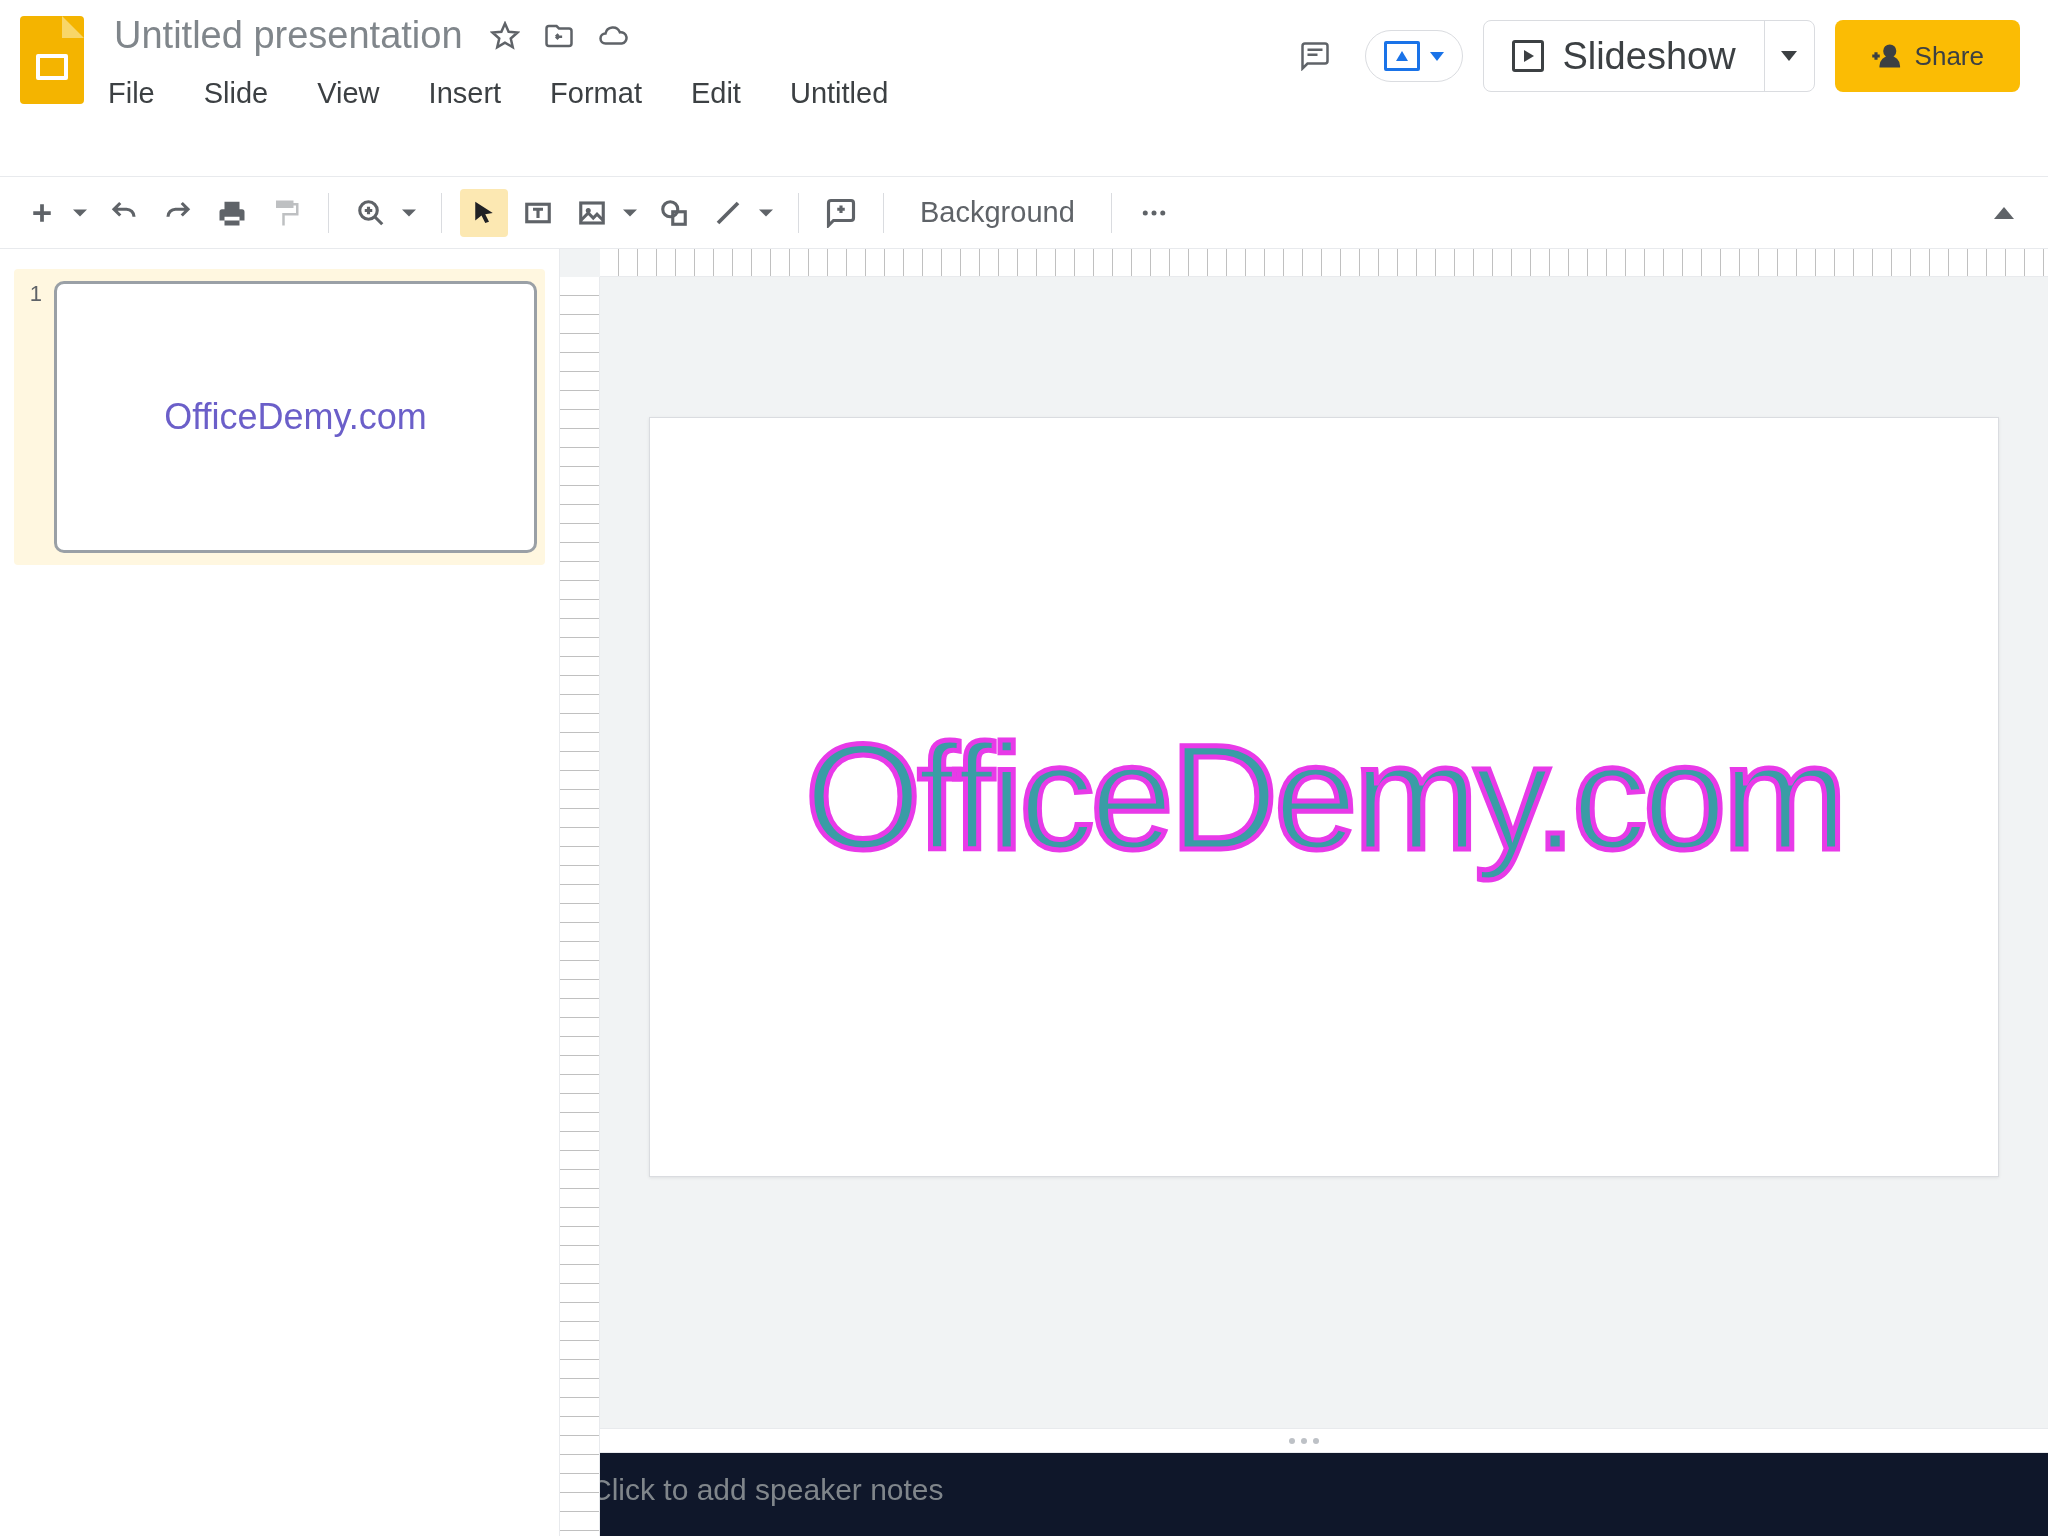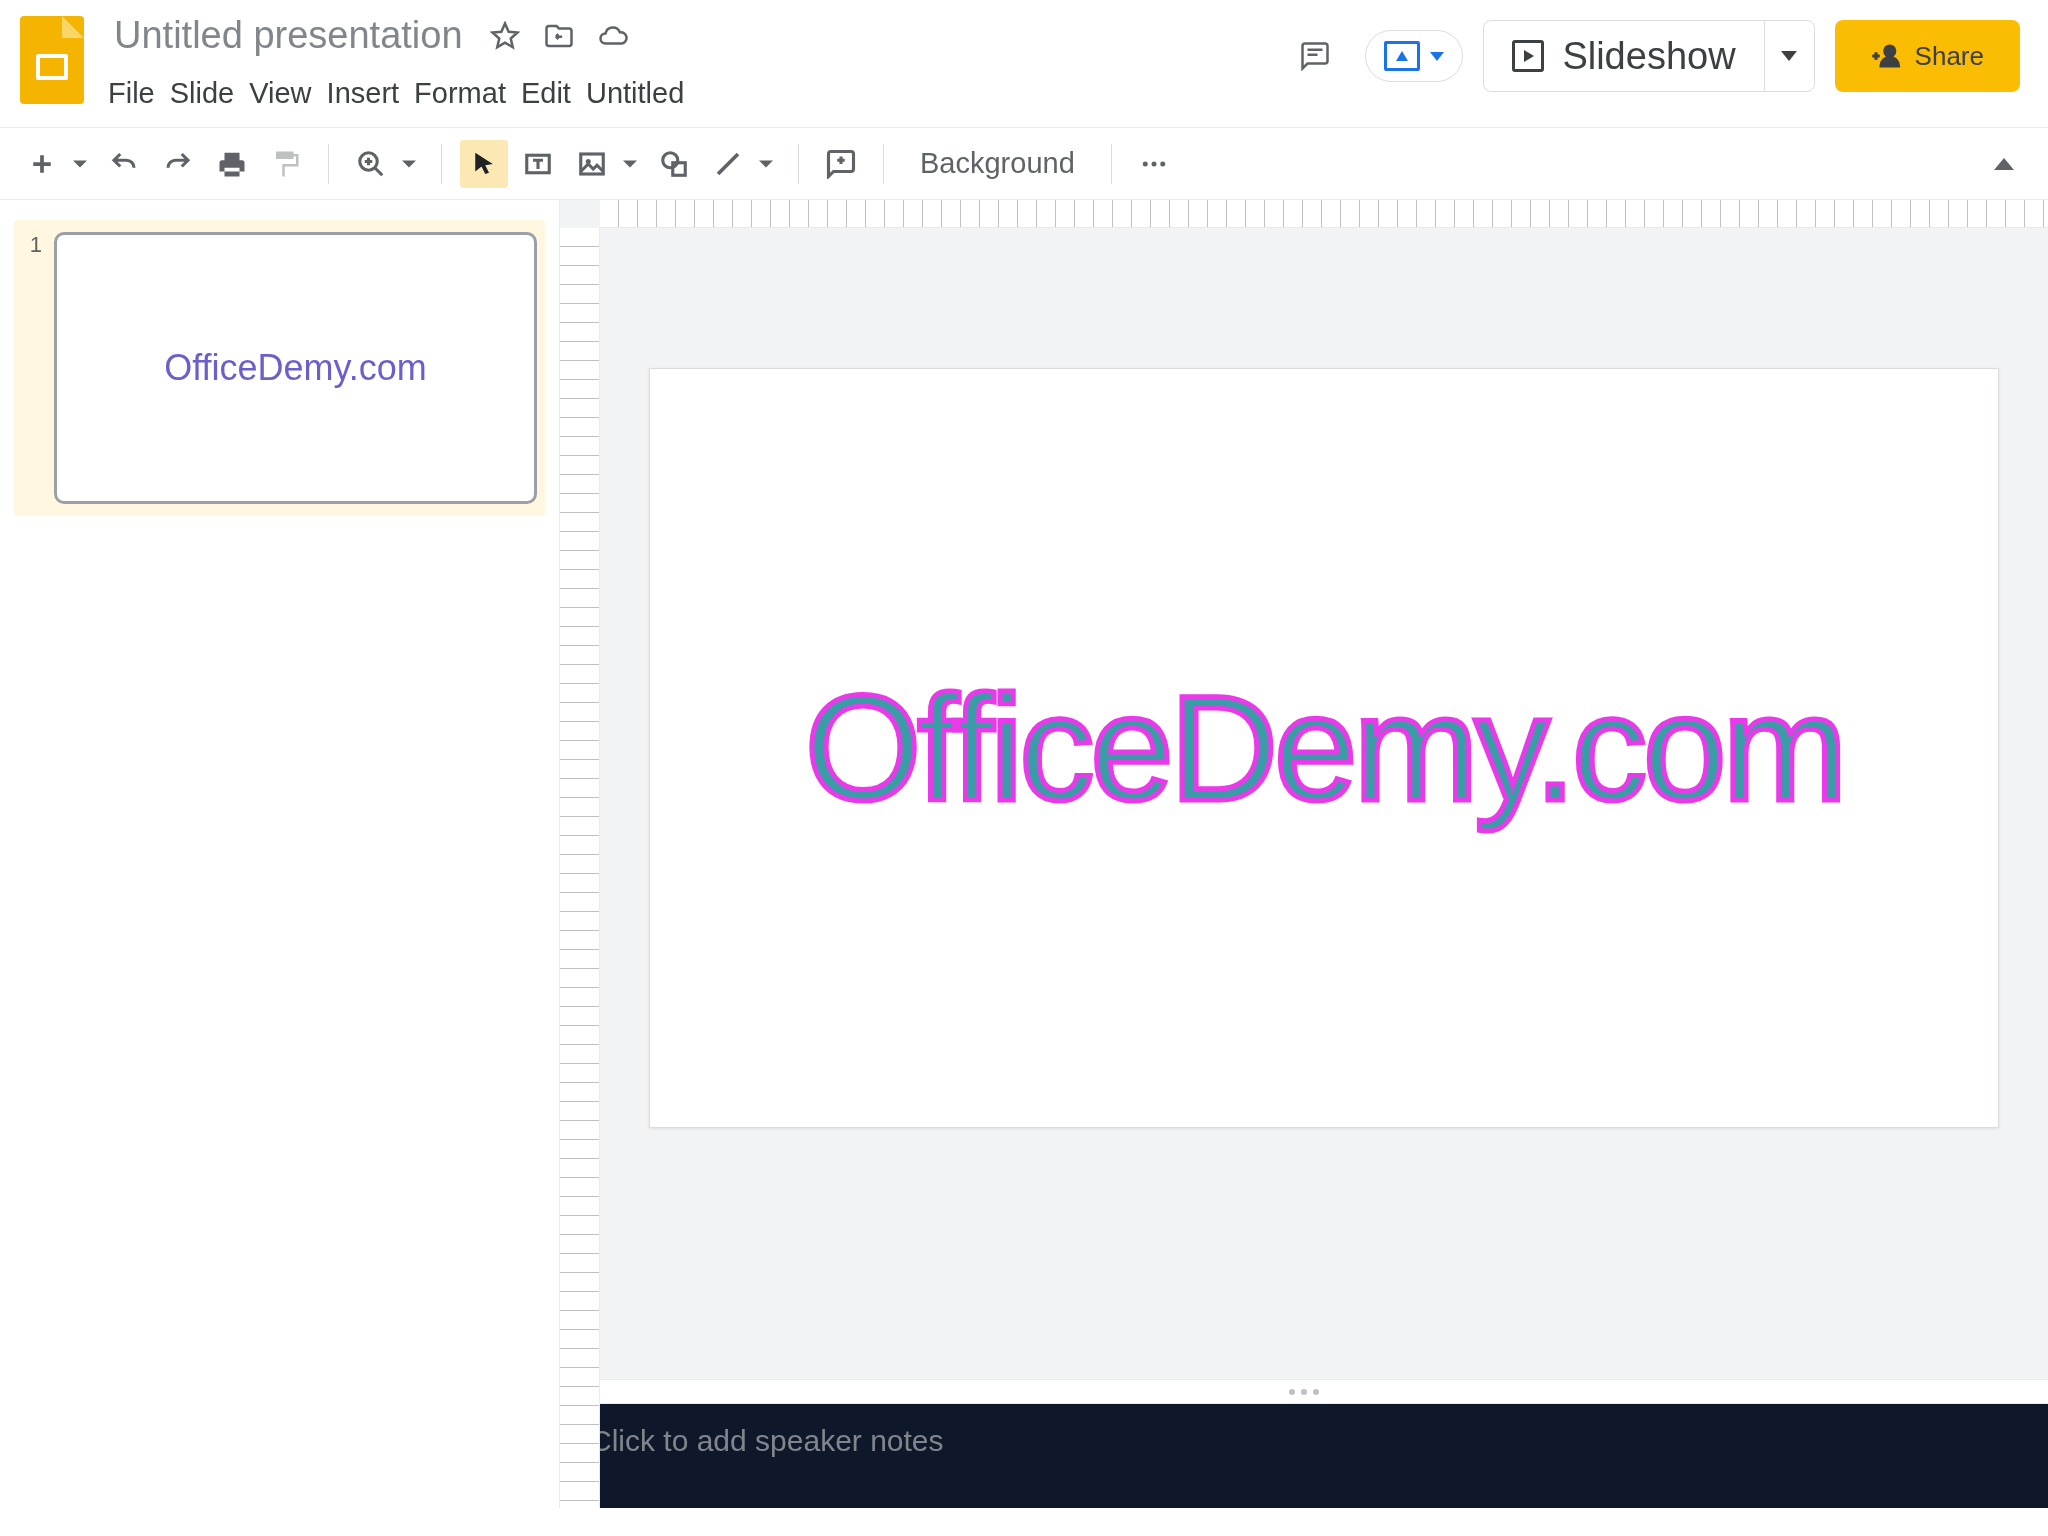--- a/index.html
+++ b/index.html
@@ -1,30 +1,30 @@
 <!DOCTYPE html>
 <html><head>
 <meta charset="utf-8">
 <style>
 * { box-sizing: border-box; margin: 0; padding: 0; font-family: Arial, "Helvetica Neue", sans-serif; }
 body { background: #fff; width: 2048px; height: 1536px; overflow: hidden; font-size: 16px; color: #3c4043; }
 
 
-.titlebar { display: flex; align-items: flex-start; padding: 12px 20px 0 20px; height: 128px; border-bottom: 1px solid #e8eaed; }
+.titlebar { display: flex; align-items: flex-start; padding: 12px 20px 0 20px; height: 177px; border-bottom: 1px solid #e8eaed; }
 .app-logo { width: 64px; height: 88px; margin-right: 24px; margin-top: 4px; position: relative; }
 .app-logo .box { width: 64px; height: 88px; background: #f4b400; border-radius: 4px; position: relative; }
 .app-logo .fold { position: absolute; top: 0; right: 0; width: 22px; height: 22px; background: #f8d668; clip-path: polygon(0 0, 100% 100%, 0 100%); }
 .app-logo .inner { position: absolute; left: 16px; top: 38px; width: 32px; height: 26px; border: 4px solid #fff; border-radius: 2px; }
 
 .title-col { display: flex; flex-direction: column; flex: 0 0 auto; }
 .title-row { display: flex; align-items: center; gap: 18px; }
 .doc-title { font-size: 38px; color: #80868b; font-weight: 400; padding: 2px 6px; }
 .title-icon { width: 36px; height: 36px; display: flex; align-items: center; justify-content: center; color: #5f6368; }
 
-.menubar { display: flex; gap: 15px; margin-top: 18px; }
+.menubar { display: flex; gap: 49px; margin-top: 18px; }
 .menuitem { font-size: 29px; color: #3c4043; cursor: pointer; }
 
 .right-actions { margin-left: auto; display: flex; align-items: center; gap: 20px; padding-right: 8px; padding-top: 8px; }
 .icon-btn { width: 60px; height: 60px; border-radius: 50%; display: flex; align-items: center; justify-content: center; color: #5f6368; }
 .present-pill { display: flex; align-items: center; gap: 10px; border: 1px solid #dadce0; border-radius: 36px; padding: 10px 18px; }
 .present-pill .arrow-box { width: 36px; height: 30px; border: 3px solid #1a73e8; border-radius: 2px; display:flex; align-items:center; justify-content:center; }
 .present-pill .arrow-box::after { content:""; width:0; height:0; border-left:6px solid transparent; border-right:6px solid transparent; border-bottom:10px solid #1a73e8; }
 .present-pill .caret { width:0; height:0; border-left:7px solid transparent; border-right:7px solid transparent; border-top:9px solid #1a73e8; }
 
 .slideshow-btn { display: flex; align-items: center; border: 1px solid #dadce0; border-radius: 8px; height: 72px; overflow:hidden; }

